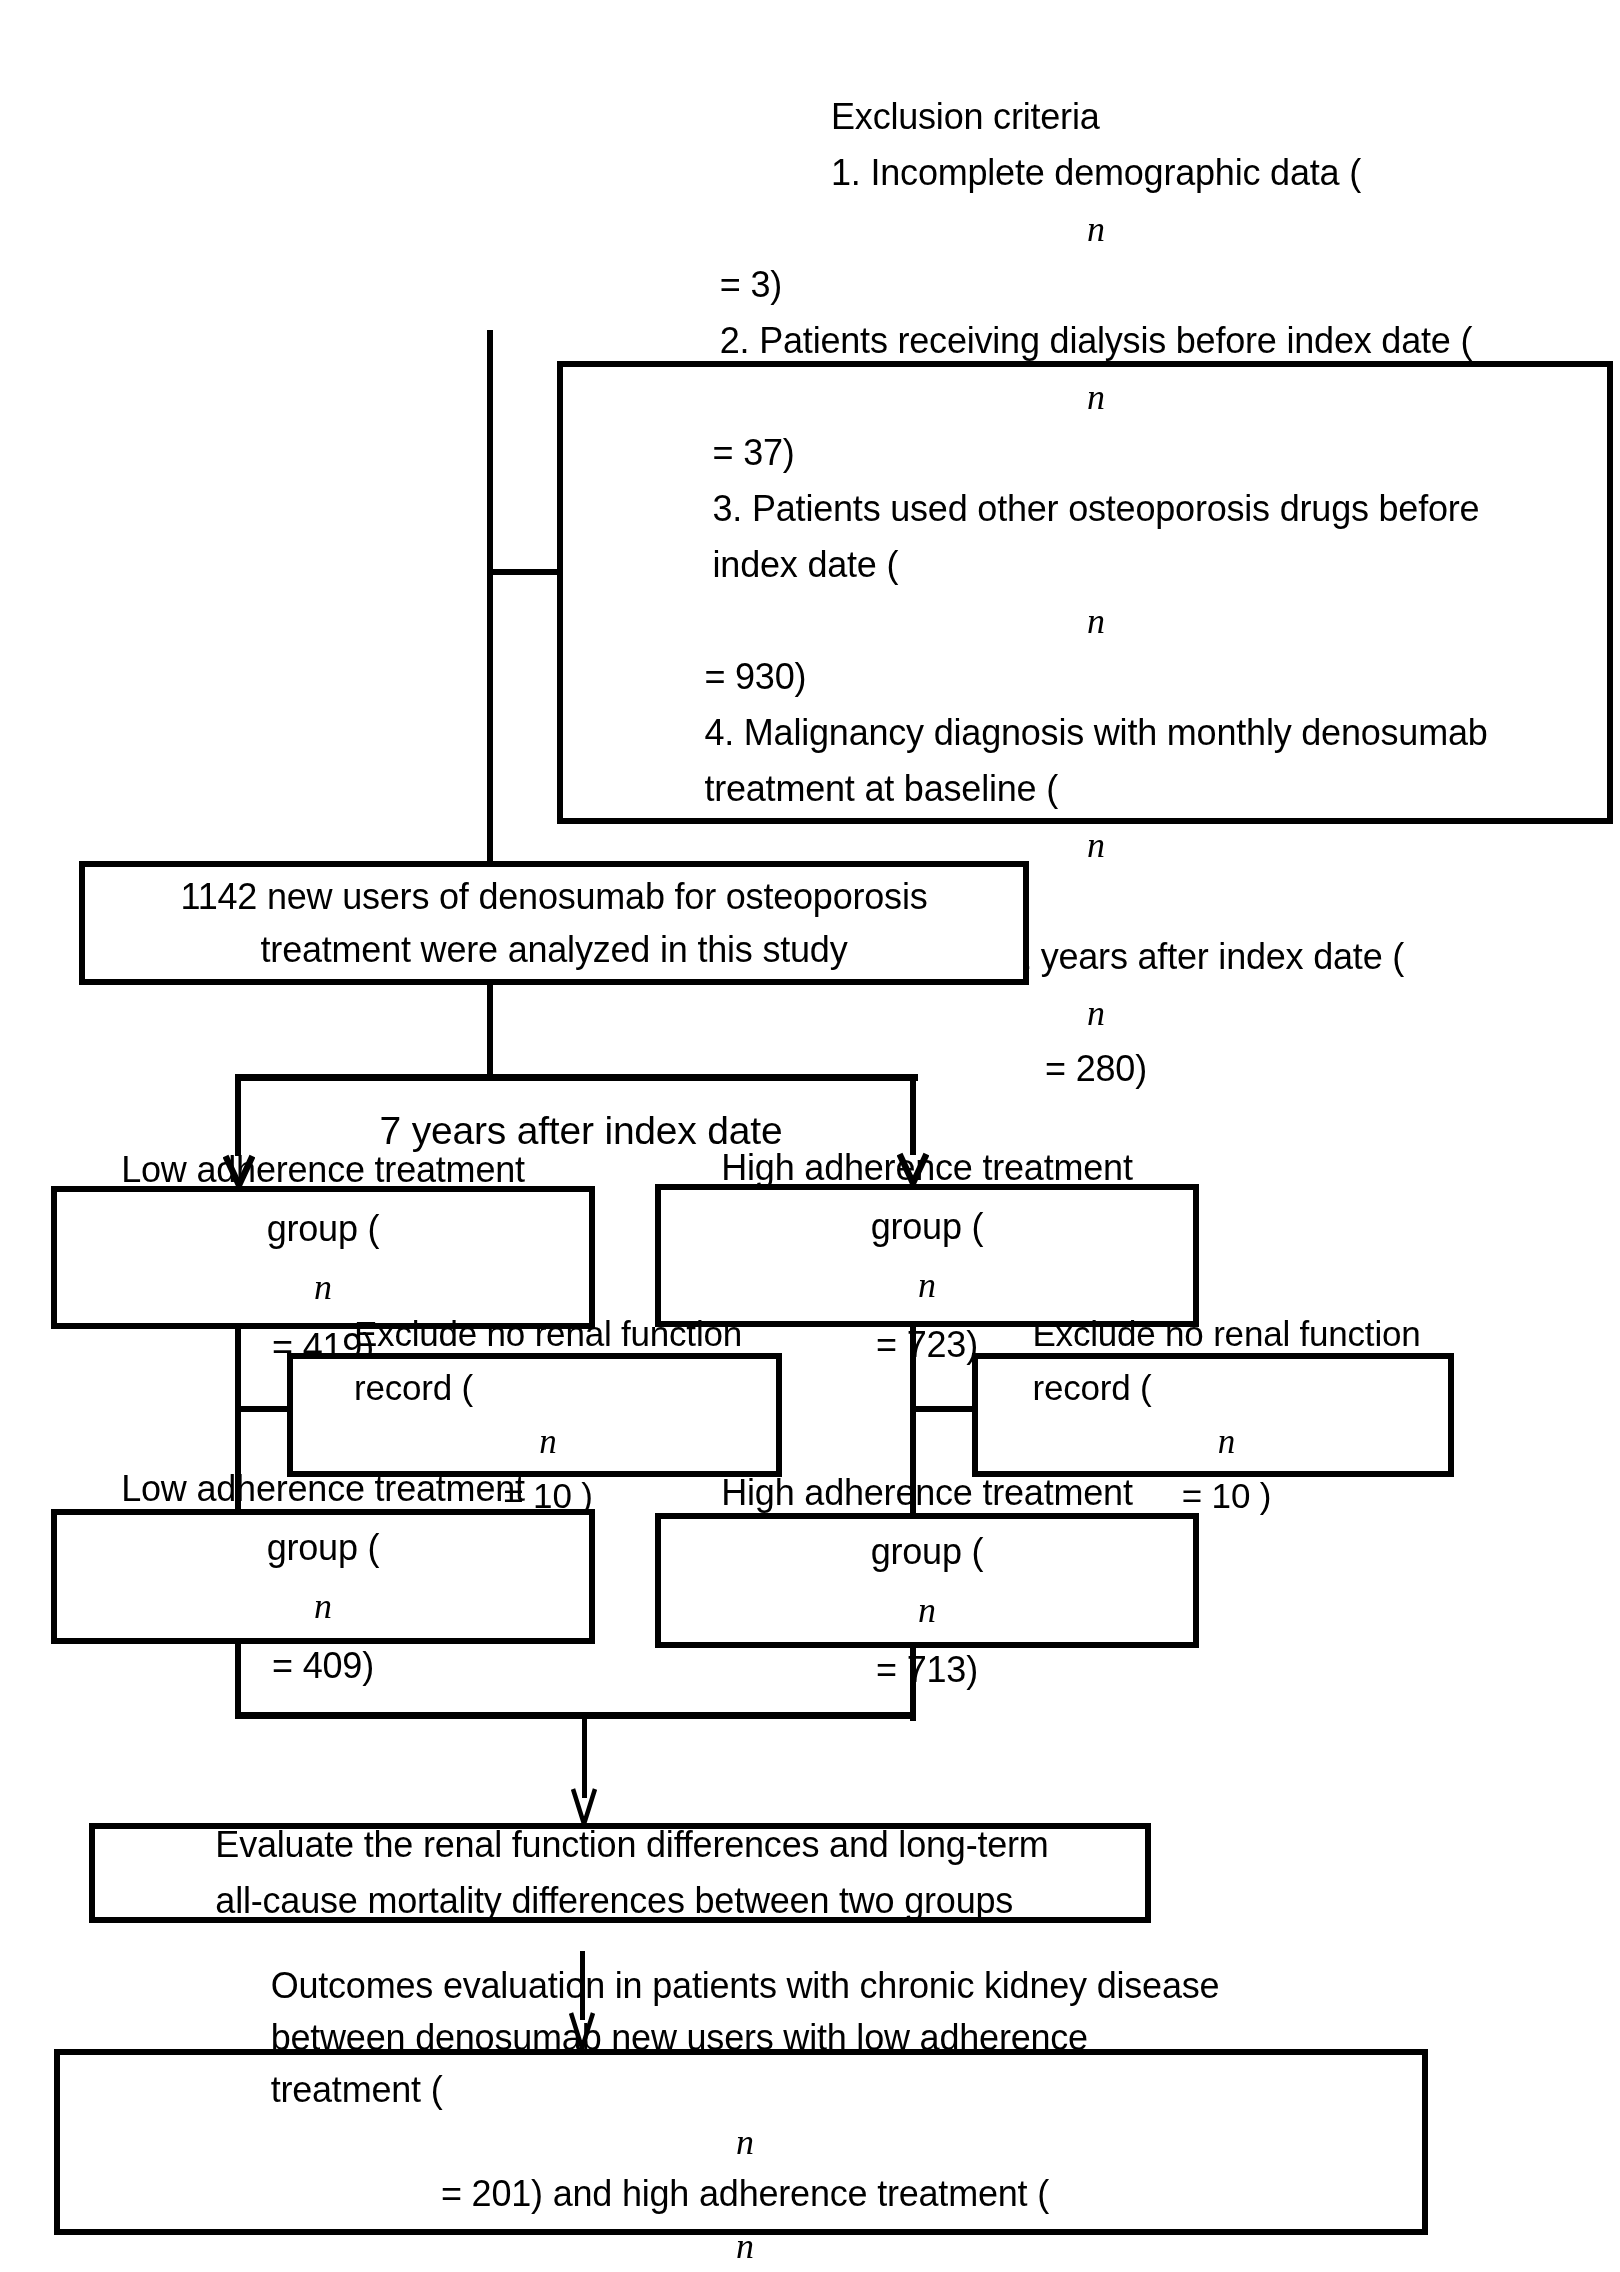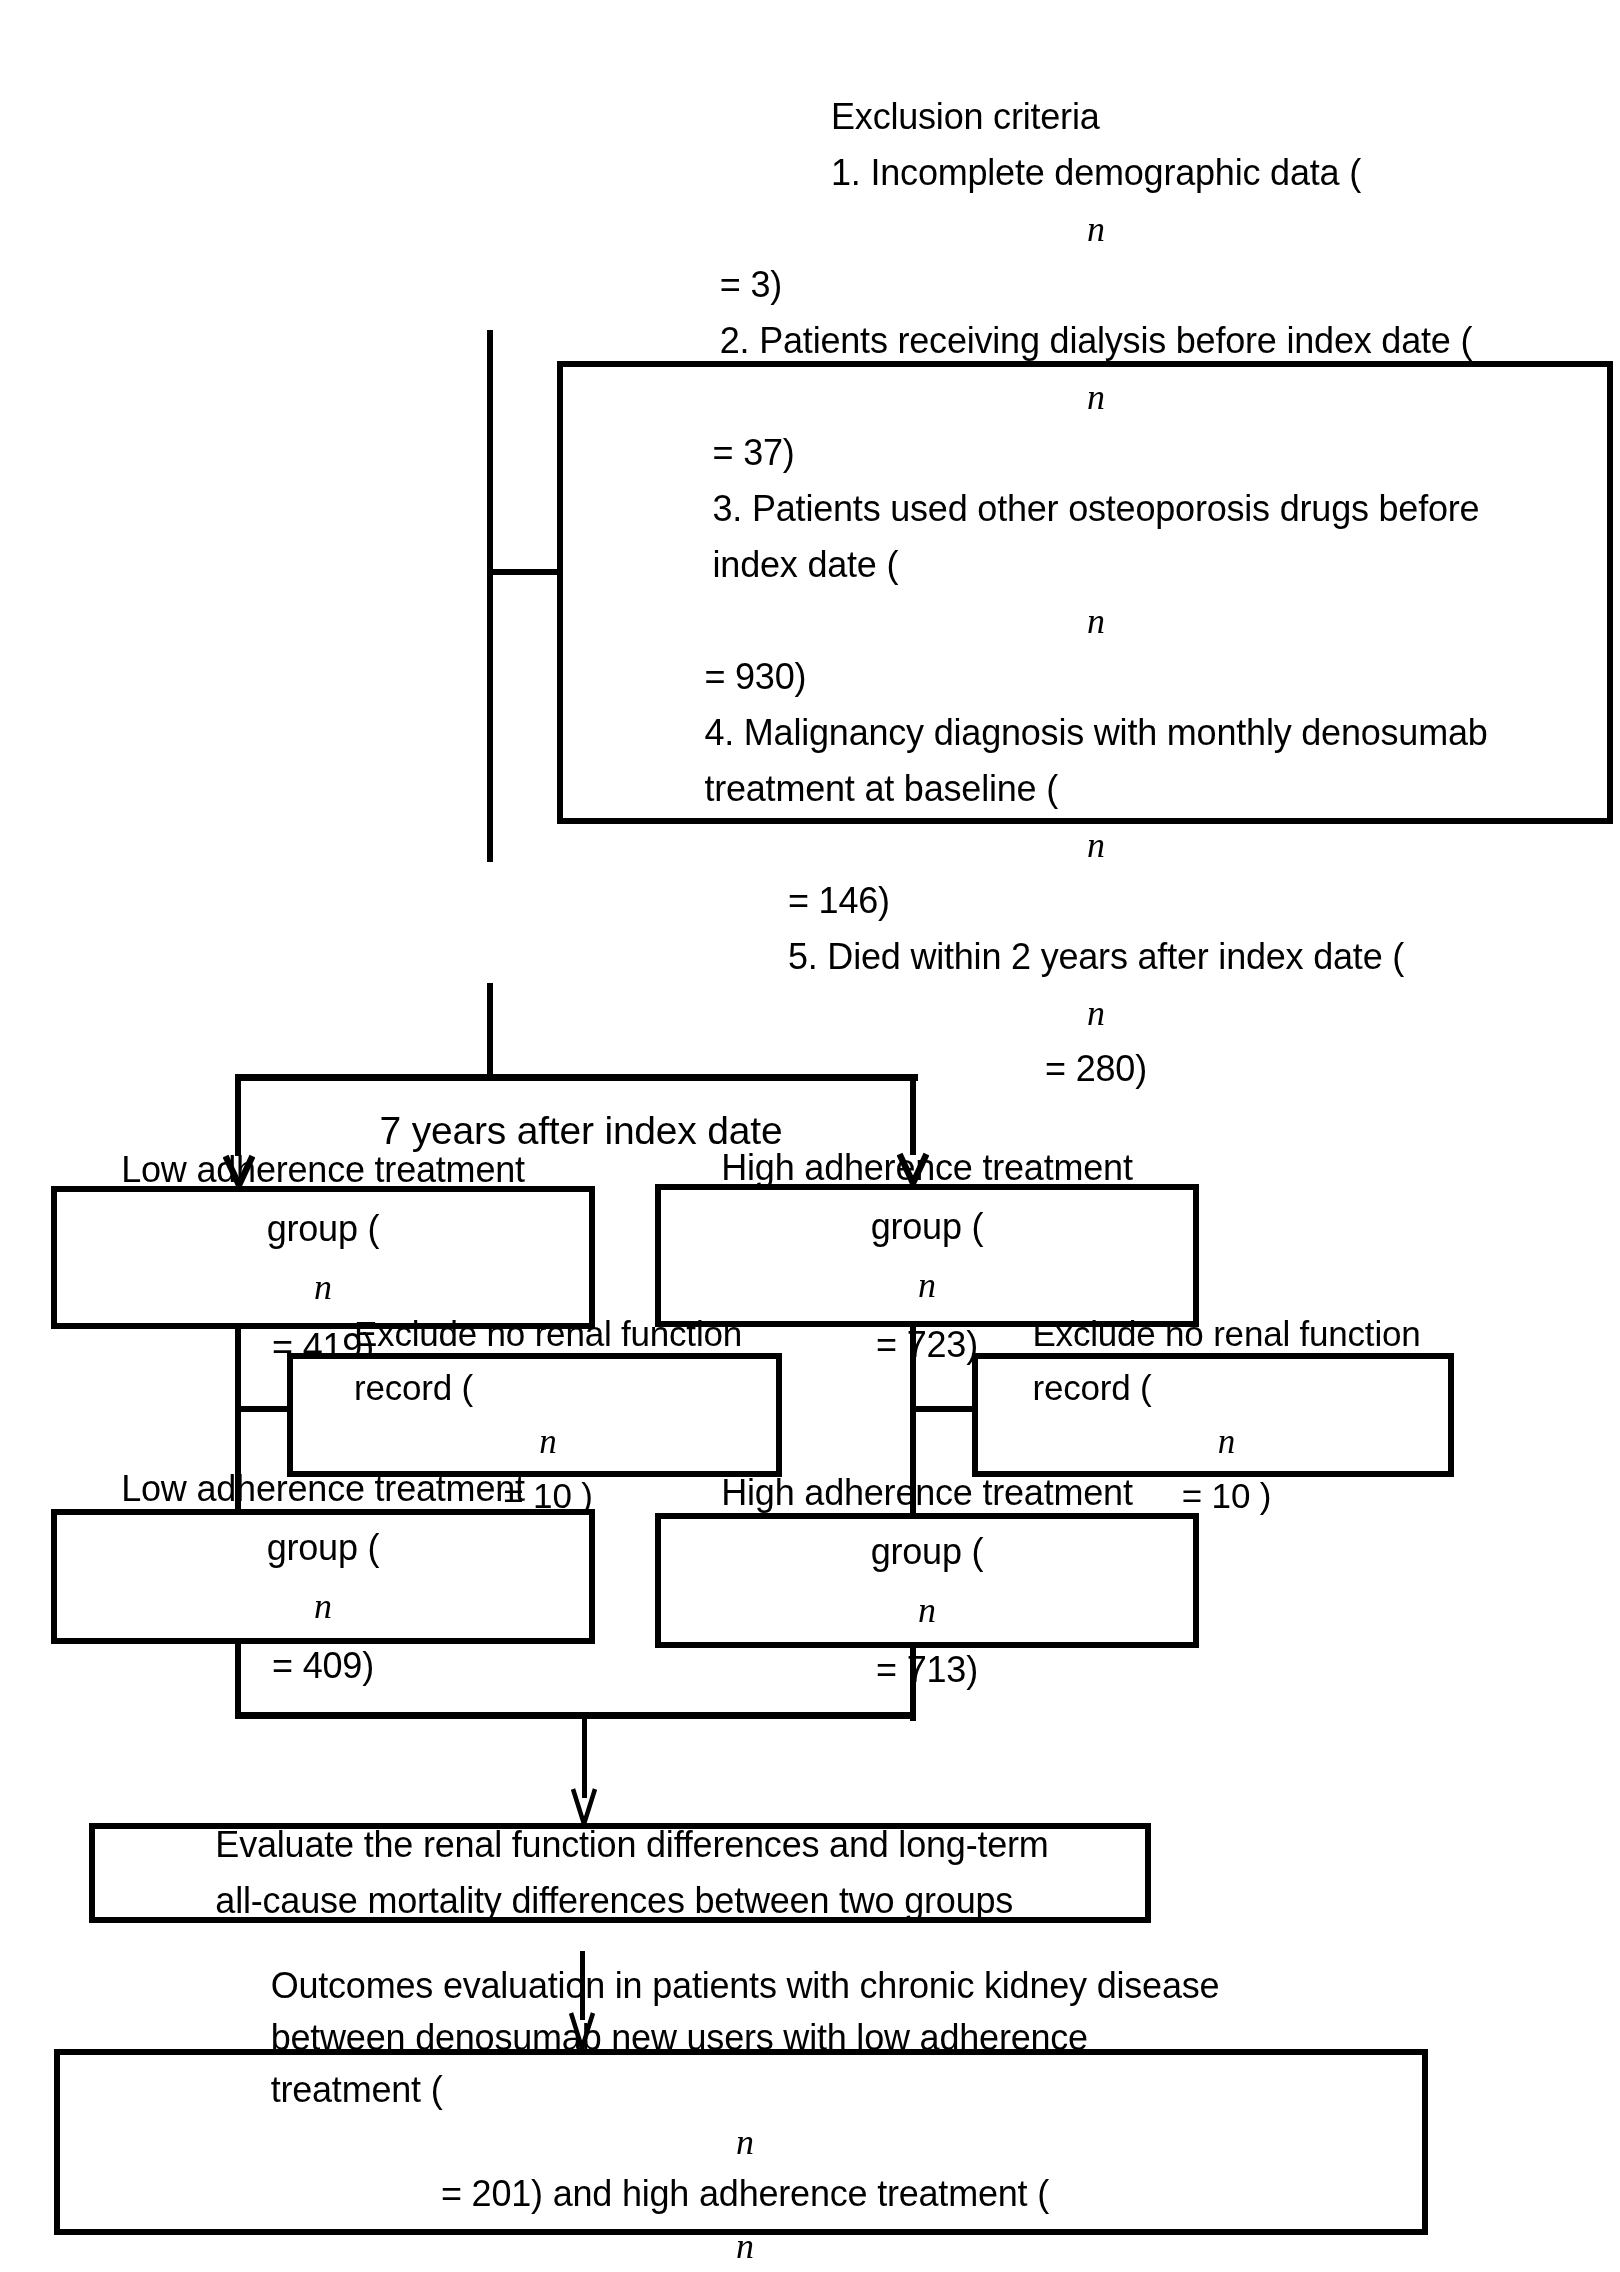--- a/index.html
+++ b/index.html
@@ -52,20 +52,21 @@
     </svg>
 
   <div class="line" style="left:580px;top:1951px;width:4.5px;height:69px;"></div>
   <svg class="ah" style="left:569px;top:2010px;" width="26" height="40" viewBox="0 0 52 80">
       <polyline points="4,6 26,76 48,6" fill="none" stroke="#000" stroke-width="9"></polyline>
     </svg>
 
 
   <div class="box left" style="left:557px;top:361px;width:1056px;height:463px;padding-left:37px;padding-right:15px;">Exclusion criteria<br>1. Incomplete demographic data (<i>n</i> = 3)<br>2. Patients receiving dialysis before index date (<i>n</i> = 37)<br>3. Patients used other osteoporosis drugs before<br>index date (<i>n</i> = 930)<br>4. Malignancy diagnosis with monthly denosumab<br>treatment at baseline (<i>n</i> = 146)<br>5. Died within 2 years after index date (<i>n</i> = 280)</div>
 
+  <div class="box center" style="left:79px;top:861px;width:950px;height:124px;line-height:53px;">1142 new users of denosumab for osteoporosis<br>treatment were analyzed in this study</div>
 
   <div class="flabel" style="left:309px;top:1101px;width:544px;height:59px;">7 years after index date</div>
 
   <div class="box center" style="left:51px;top:1186px;width:544px;height:143px;line-height:59px;">Low adherence treatment<br>group (<i>n</i> = 419)</div>
 
   <div class="box center" style="left:655px;top:1184px;width:544px;height:143px;line-height:59px;">High adherence treatment<br>group (<i>n</i> = 723)</div>
 
   <div class="box left" style="left:287px;top:1353px;width:495px;height:124px;padding-left:27px;font-size:35px;line-height:54px;">Exclude no renal function<br>record (<i>n</i> = 10 )</div>
 
   <div class="box left" style="left:972px;top:1353px;width:482px;height:124px;padding-left:27px;font-size:35px;line-height:54px;">Exclude no renal function<br>record (<i>n</i> = 10 )</div>

